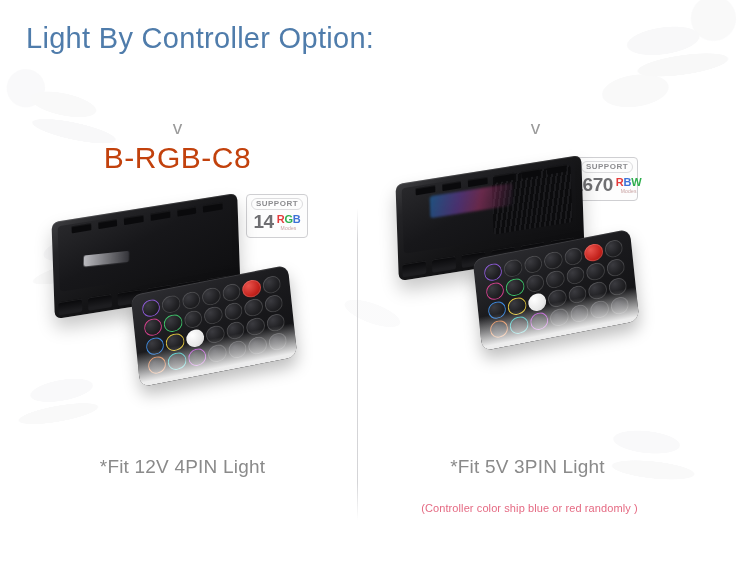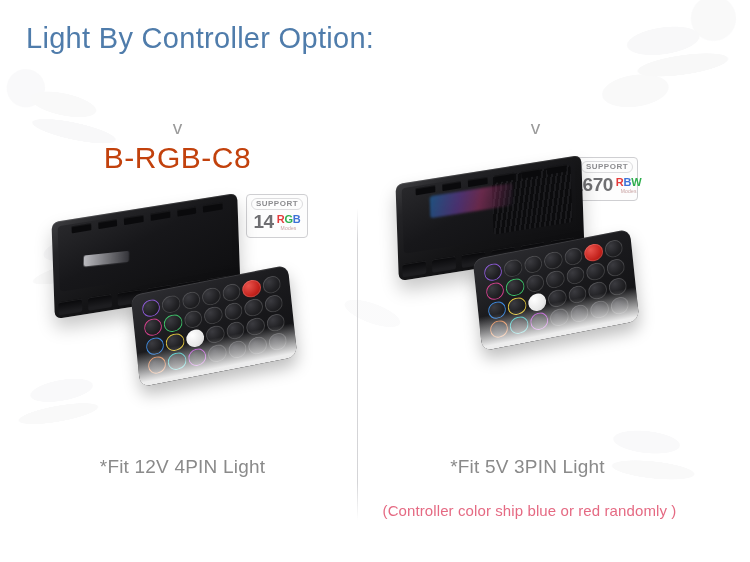--- a/index.html
+++ b/index.html
@@ -326,21 +326,21 @@
     letter-spacing: 0.2px;
   }
   .panel.left  .caption { padding-left: 10px; }
   .panel.right .caption { padding-right: 16px; }
 
   .note {
     position: absolute;
     top: 384px;
     width: 100%;
     text-align: center;
-    font-size: 15px;
+    font-size: 11px;
     color: #e56a83;
     letter-spacing: 0.1px;
     padding-right: 12px;
   }
 </style>
 </head>
 <body>
 
 <div class="bg-wm wm-tr"></div>
 <div class="bg-wm wm-tl"></div>

